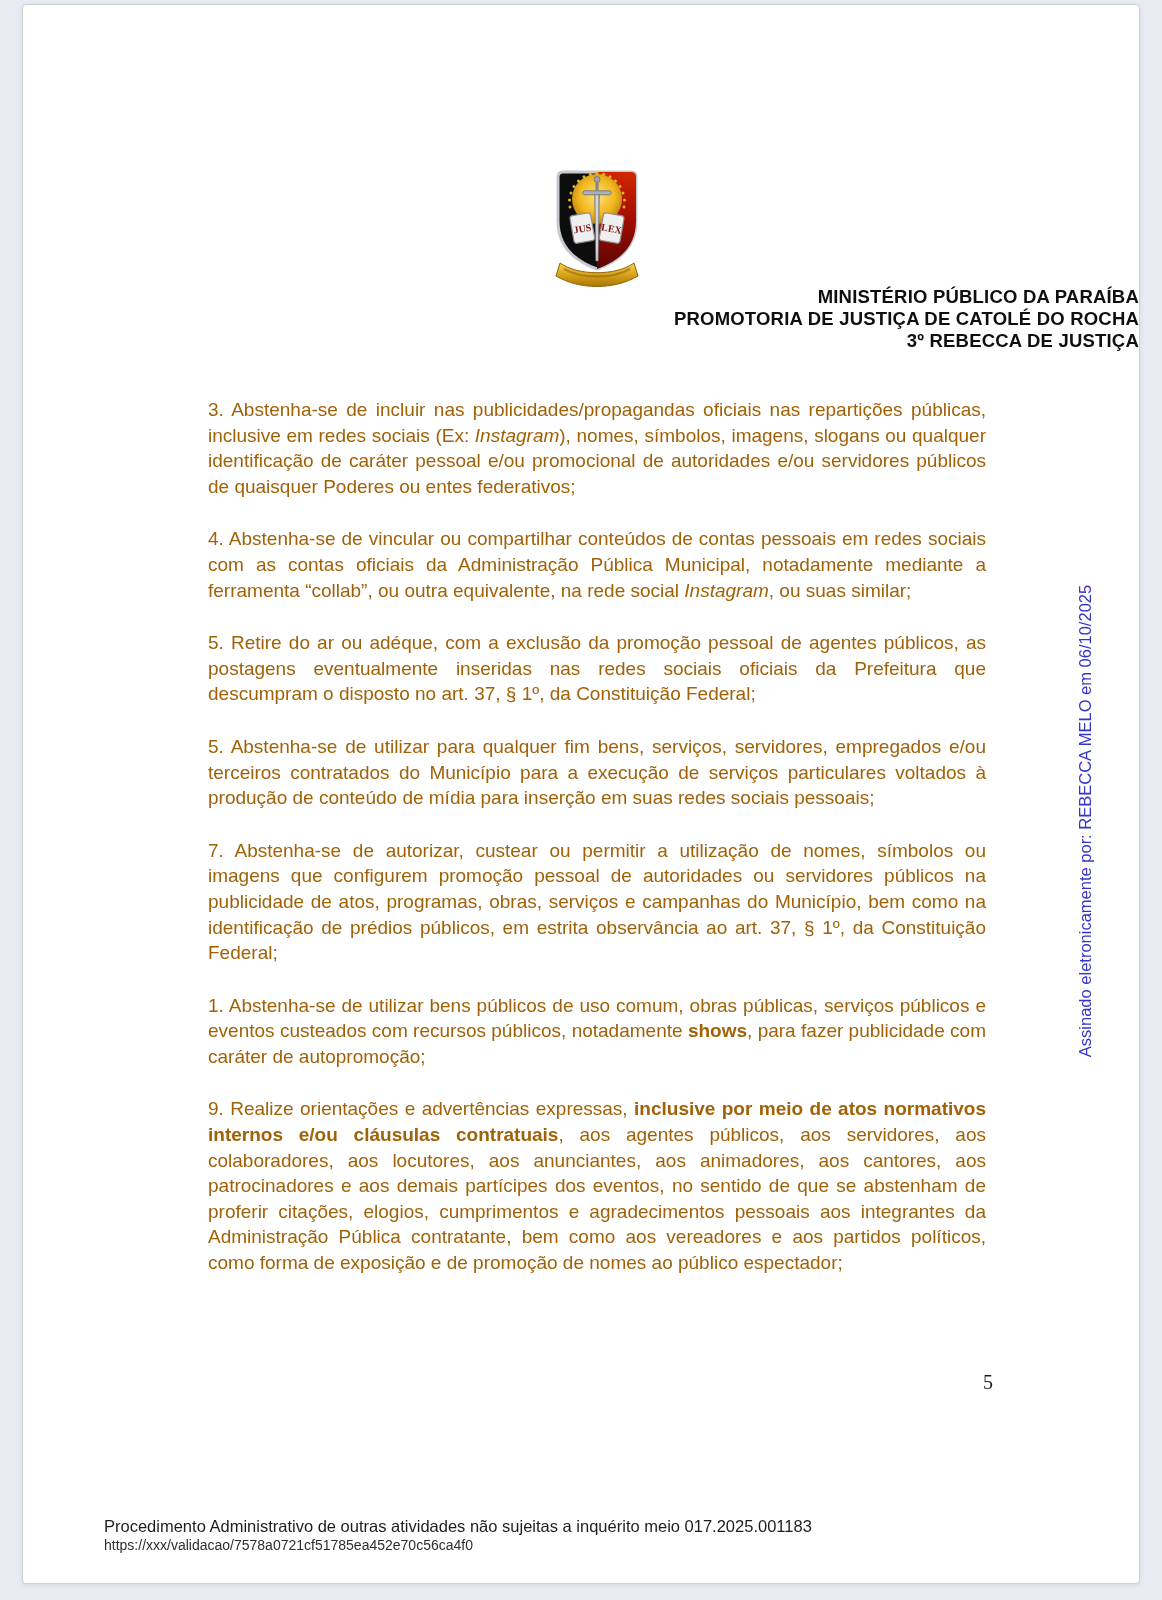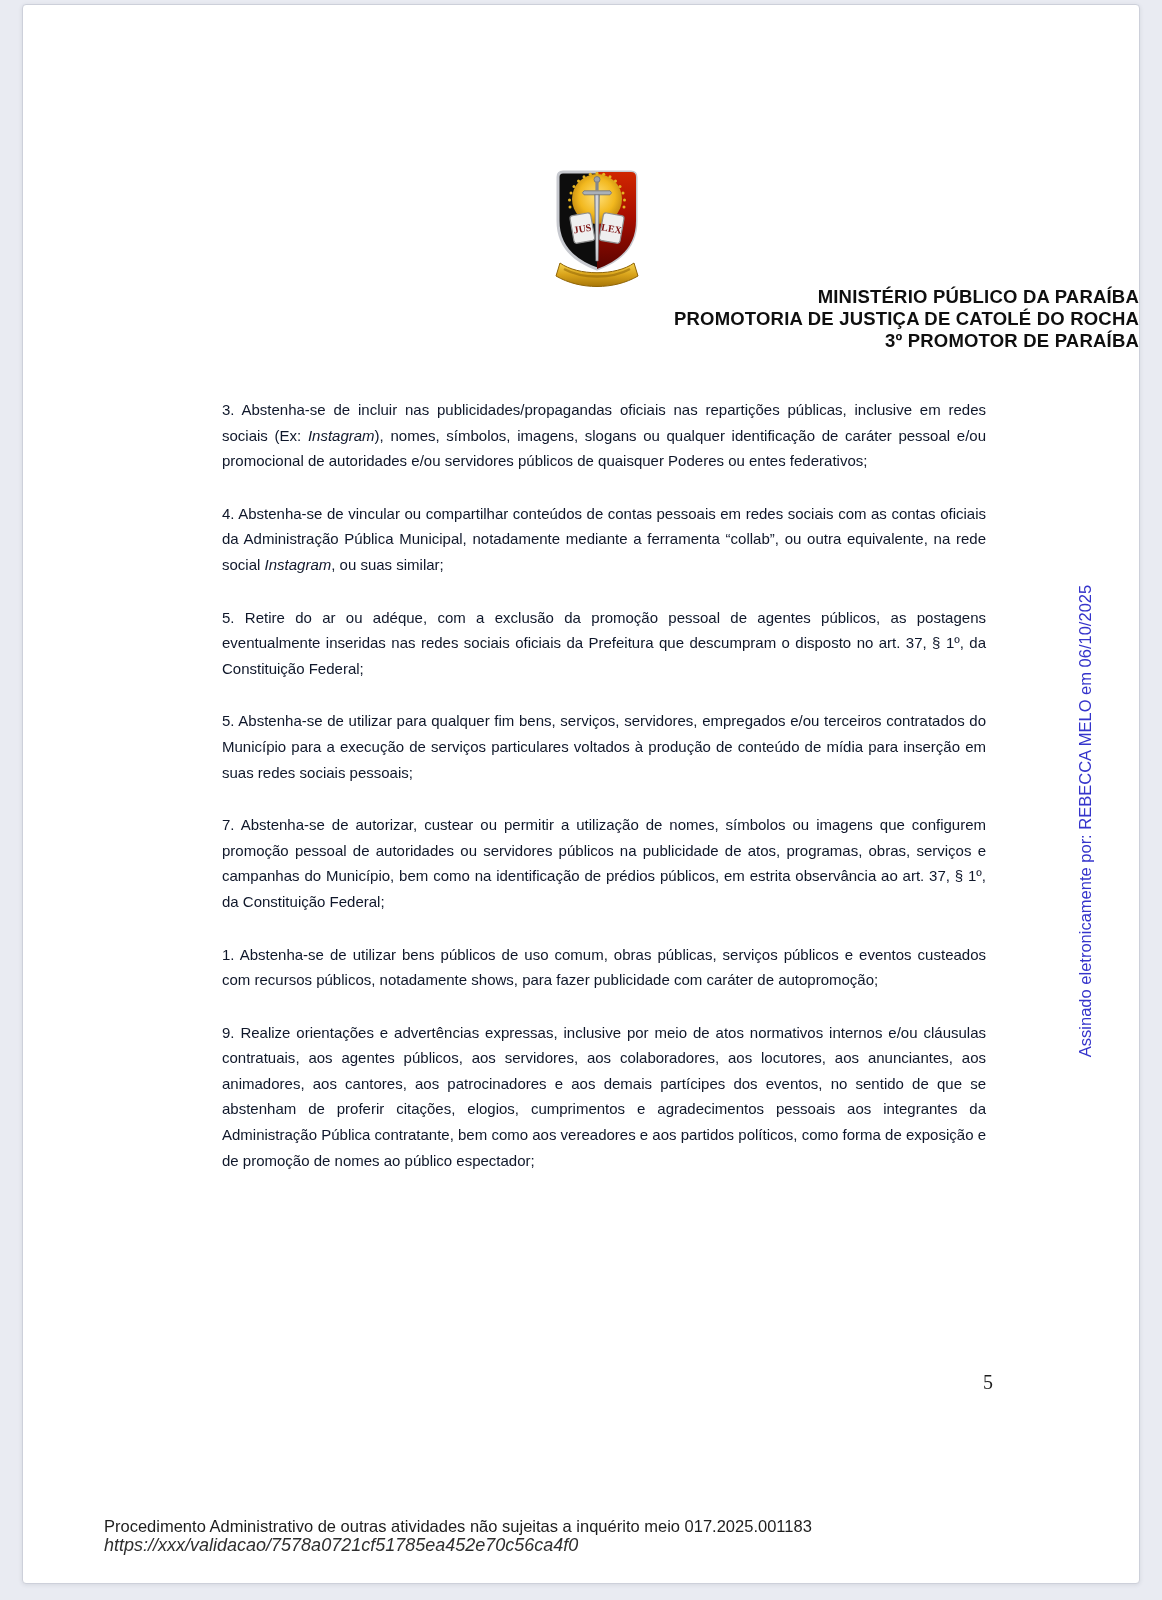--- a/index.html
+++ b/index.html
@@ -27,27 +27,27 @@
     text-align:right;
     font-weight:bold;
     font-size:18.5px; line-height:22px;
     color:#0f0f0f;
     letter-spacing:0.2px;
   }
   .content {
     position:absolute; top:392px; left:183px; width:780px;
   }
   .body-par {
-    margin:0 0 27px 16px;
-    font-size:15px;
+    margin:0 0 27px 2px;
+    font-size:19px;
     line-height:25.6px;
     text-align:justify;
-    color:#0f172a;
+    color:#a16207;
   }
-  .seg-b { font-weight:normal; }
+  .seg-b { font-weight:bold; }
   .seg-i { font-style:italic; }
   .signature {
     position:absolute;
     left:813px; top:806px;
     width:500px; height:20px;
     transform:rotate(-90deg);
     transform-origin:center center;
     font-size:16.5px;
     white-space:nowrap;
     text-align:center;
@@ -55,21 +55,21 @@
   .page-number {
     position:absolute; left:960px; top:1366px;
     font-family:"Liberation Serif", serif;
     font-size:20px; color:#1c1c1c;
   }
   .footer {
     position:absolute; left:81px; top:1510px;
     color:#1d1d1d;
   }
   .footer-line { font-size:16.5px; line-height:22px; }
-  .footer-url  { font-size:18px; line-height:17px; color:#2e2e2e;font-style:italic; }
+  .footer-url  { font-size:14px; line-height:17px; color:#2e2e2e; }
 </style>
 </head>
 <body style="background: rgb(233, 235, 242);">
 
 <div class="page">
 
   <svg class="emblem" viewBox="0 0 94 128" aria-hidden="true">
     <defs>
       <linearGradient id="redGrad" x1="0" y1="0" x2="0" y2="1">
         <stop offset="0" stop-color="#d42a00"></stop>
@@ -143,21 +143,21 @@
 
     <g>
       <path d="M10,96 C28,109 66,109 84,96 L88,109 C64,123 30,123 6,109 Z" fill="url(#ribbonGrad)" stroke="#8f6406" stroke-width="1"></path>
       <path d="M14,102 C32,112 62,112 80,102" fill="none" stroke="#8f6406" stroke-width="2.5" opacity="0.55"></path>
     </g>
   </svg>
 
   <div class="org-header">
     <div>MINISTÉRIO PÚBLICO DA PARAÍBA</div>
     <div>PROMOTORIA DE JUSTIÇA DE CATOLÉ DO ROCHA</div>
-    <div>3º PROMOTOR DE PARAÍBA</div>
+    <div>3º REBECCA DE JUSTIÇA</div>
   </div>
 
   <div class="content">
     <p class="body-par"><span>3. Abstenha-se de incluir nas publicidades/propagandas oficiais nas repartições públicas, inclusive em redes sociais (Ex: </span><span class="seg-i">Instagram</span><span>), nomes, símbolos, imagens, slogans ou qualquer identificação de caráter pessoal e/ou promocional de autoridades e/ou servidores públicos de quaisquer Poderes ou entes federativos;</span></p>
     <p class="body-par"><span>4. Abstenha-se de vincular ou compartilhar conteúdos de contas pessoais em redes sociais com as contas oficiais da Administração Pública Municipal, notadamente mediante a ferramenta “collab”, ou outra equivalente, na rede social </span><span class="seg-i">Instagram</span><span>, ou suas similar;</span></p>
     <p class="body-par"><span>5. Retire do ar ou adéque, com a exclusão da promoção pessoal de agentes públicos, as postagens eventualmente inseridas nas redes sociais oficiais da Prefeitura que descumpram o disposto no art. 37, § 1º, da Constituição Federal;</span></p>
     <p class="body-par"><span>5. Abstenha-se de utilizar para qualquer fim bens, serviços, servidores, empregados e/ou terceiros contratados do Município para a execução de serviços particulares voltados à produção de conteúdo de mídia para inserção em suas redes sociais pessoais;</span></p>
     <p class="body-par"><span>7. Abstenha-se de autorizar, custear ou permitir a utilização de nomes, símbolos ou imagens que configurem promoção pessoal de autoridades ou servidores públicos na publicidade de atos, programas, obras, serviços e campanhas do Município, bem como na identificação de prédios públicos, em estrita observância ao art. 37, § 1º, da Constituição Federal;</span></p>
     <p class="body-par"><span>1. Abstenha-se de utilizar bens públicos de uso comum, obras públicas, serviços públicos e eventos custeados com recursos públicos, notadamente </span><span class="seg-b">shows</span><span>, para fazer publicidade com caráter de autopromoção;</span></p>
     <p class="body-par"><span>9. Realize orientações e advertências expressas, </span><span class="seg-b">inclusive por meio de atos normativos internos e/ou cláusulas contratuais</span><span>, aos agentes públicos, aos servidores, aos colaboradores, aos locutores, aos anunciantes, aos animadores, aos cantores, aos patrocinadores e aos demais partícipes dos eventos, no sentido de que se abstenham de proferir citações, elogios, cumprimentos e agradecimentos pessoais aos integrantes da Administração Pública contratante, bem como aos vereadores e aos partidos políticos, como forma de exposição e de promoção de nomes ao público espectador;</span></p>

